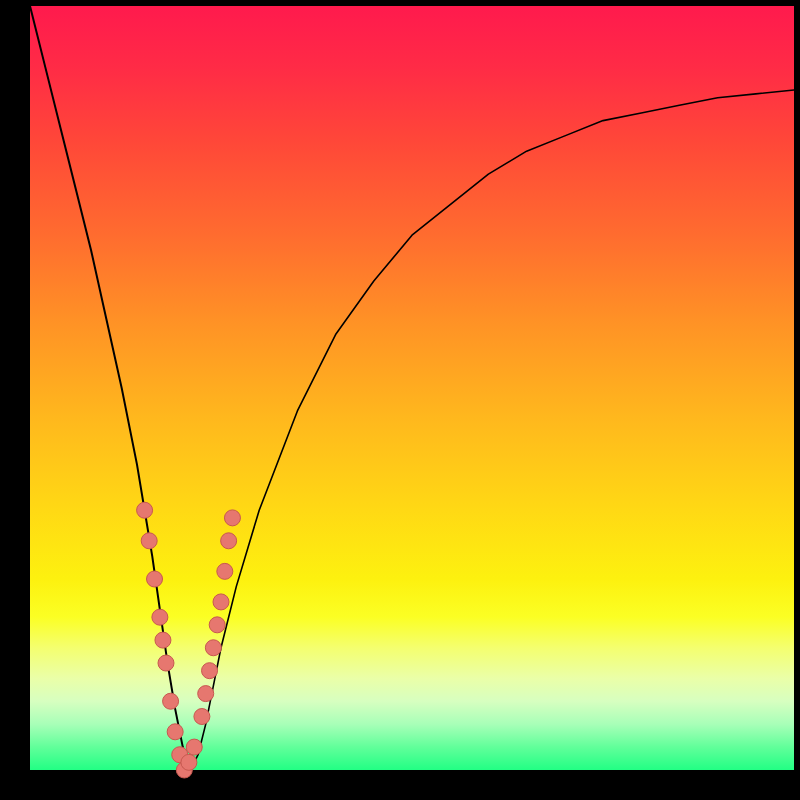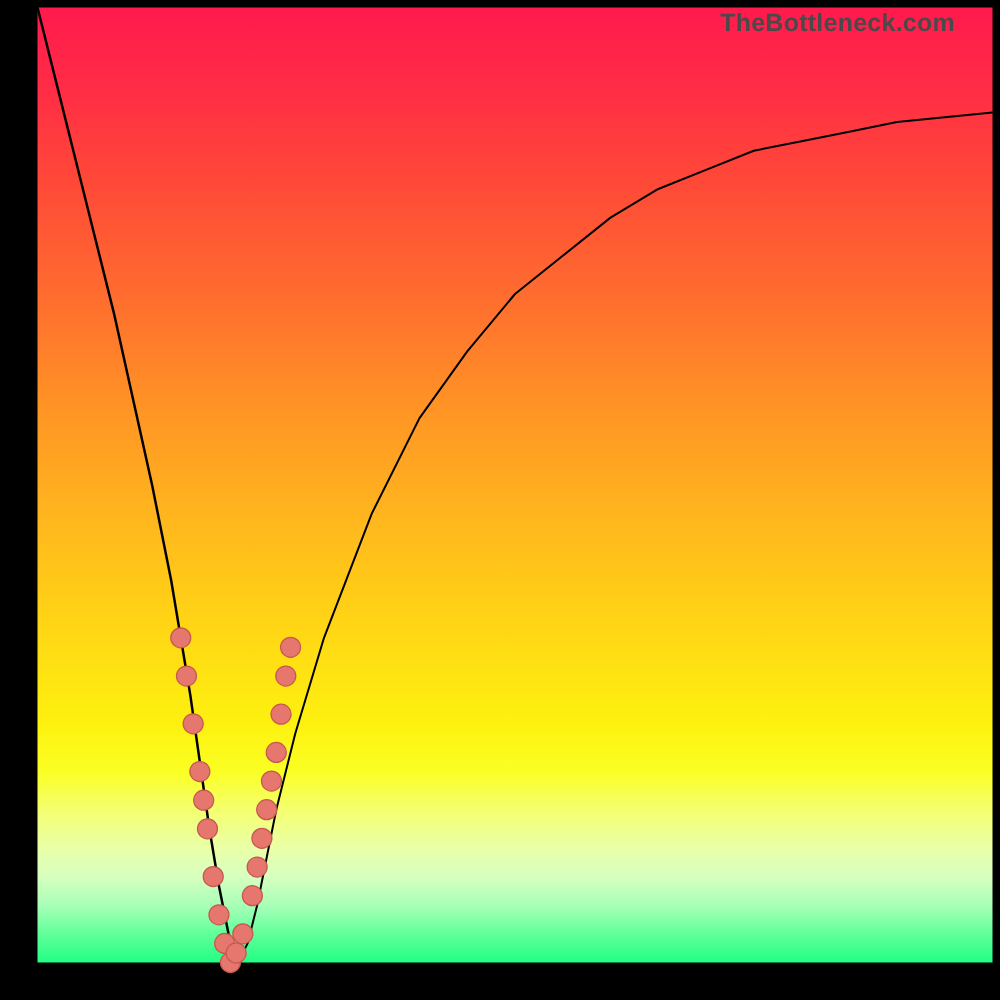--- a/index.html
+++ b/index.html
@@ -105,14 +105,13 @@
           <circle class="marker" cx="183.36" cy="641.76" r="8"></circle>
           <circle class="marker" cx="187.18" cy="618.84" r="8"></circle>
           <circle class="marker" cx="191.00" cy="595.92" r="8"></circle>
           <circle class="marker" cx="194.82" cy="565.36" r="8"></circle>
           <circle class="marker" cx="198.64" cy="534.80" r="8"></circle>
           <circle class="marker" cx="202.46" cy="511.88" r="8"></circle>
         </g>
     </svg>
 
   </div>
-  <div class="watermark">TheBottleneck.com</div>
 </div>
 
 </body></html>

